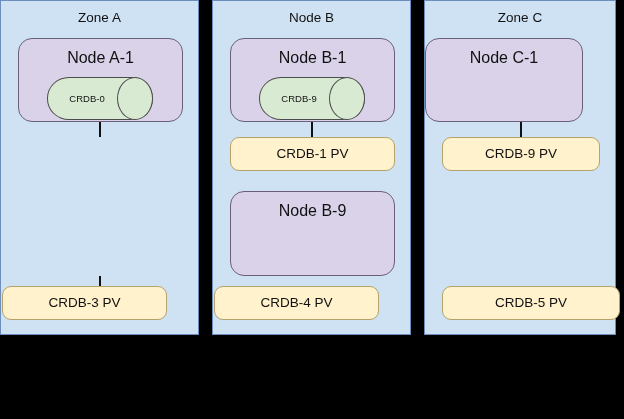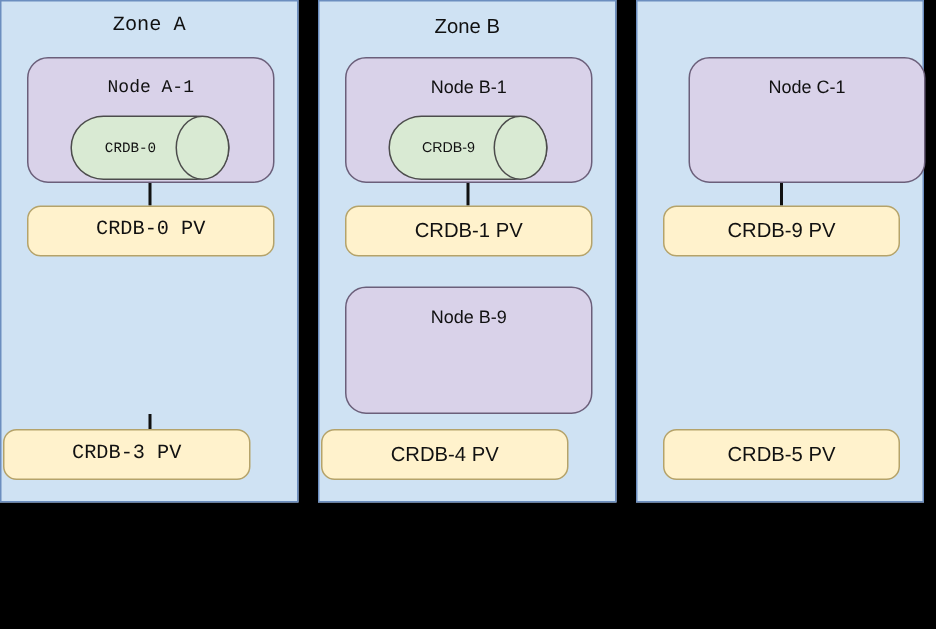--- a/index.html
+++ b/index.html
@@ -28,21 +28,21 @@
 
   
   .zone {
     position: absolute;
     top: 0px;
     height: 335px;
     background: #cfe2f3;
     border: 1px solid #6c8ebf;
     box-sizing: border-box;
   }
-  .zone-a { left: 0px;   width: 199px; font-family: Liberation Mono, monospace; }
+  .zone-a { left: 0px;   width: 199px; }
   .zone-b { left: 212px; width: 199px; }
   .zone-c { left: 424px; width: 192px; }
 
   .zone-title {
     position: absolute;
     left: 0;
     right: 0;
     top: 9px;
     text-align: center;
     font-size: 13.5px;
@@ -53,29 +53,29 @@
   
   .node {
     position: absolute;
     background: #d9d2e9;
     border: 1px solid #6b5f7a;
     border-radius: 14px;
     box-sizing: border-box;
   }
   .node-top    { left: 17px; top: 37px;  width: 165px; height: 84px; }
   .node-bottom { left: 17px; top: 190px; width: 165px; height: 85px; }
-  .zone-c .node-top { left: 34px; width: 158px; padding-left: 36px; }
+  .zone-c .node-top { left: 0; width: 158px; padding-left: 36px; }
 
   .node-title {
     position: absolute;
     left: 0;
     right: 0;
     top: 11px;
     text-align: center;
-    font-size: 12px;
+    font-size: 16px;
     color: #111111;
     line-height: 16px;
   }
 
   
   .cylinder {
     position: absolute;
     left: 28px;
     top: 38px;
     width: 106px;
@@ -132,21 +132,21 @@
     border: 1px solid #b5a36a;
     border-radius: 9px;
     box-sizing: border-box;
     display: flex;
     align-items: center;
     justify-content: center;
   }
   .pv-top    { left: 17px; top: 136px; width: 165px; height: 34px; }
   .pv-bottom { left: 1px; top: 285px; width: 165px; height: 34px; }
   .zone-c .pv-top    { left: 17px; width: 158px; }
-  .zone-c .pv-bottom { left: 17px; width: 158px; }
+  .zone-c .pv-bottom { left: 17px; width: 178px; }
 
   .pv-label {
     font-size: 13.5px;
     color: #111111;
     line-height: 16px;
   }
 </style>
 </head>
 <body>
 
@@ -157,32 +157,29 @@
 
     <div class="node node-top">
       <div class="node-title">Node A-1</div>
       <div class="cylinder">
         <div class="cyl-body"></div>
         <div class="cyl-cap"></div>
         <div class="cyl-label">CRDB-0</div>
       </div>
     </div>
     <div class="connector" style="left:98px; top:121px; height:15px;"></div>
-    <div class="pv pv-top">
-      <span class="pv-label">CRDB-0 PV</span>
-    </div>
 
     <div class="connector" style="left:98px; top:275px; height:10px;"></div>
     <div class="pv pv-bottom">
       <span class="pv-label">CRDB-3 PV</span>
     </div>
   </div>
 
   <div class="zone zone-b">
-    <div class="zone-title">Zone B</div>
+    <div class="zone-title">Node B</div>
 
     <div class="node node-top">
       <div class="node-title">Node B-1</div>
       <div class="cylinder">
         <div class="cyl-body"></div>
         <div class="cyl-cap"></div>
         <div class="cyl-label">CRDB-9</div>
       </div>
     </div>
     <div class="connector" style="left:98px; top:121px; height:15px;"></div>
@@ -192,20 +189,21 @@
 
     <div class="node node-bottom">
       <div class="node-title">Node B-9</div>
     </div>
     <div class="pv pv-bottom">
       <span class="pv-label">CRDB-4 PV</span>
     </div>
   </div>
 
   <div class="zone zone-c">
+    <div class="zone-title">Zone C</div>
 
     <div class="node node-top">
       <div class="node-title">Node C-1</div>
     </div>
     <div class="connector" style="left:95px; top:121px; height:15px;"></div>
     <div class="pv pv-top">
       <span class="pv-label">CRDB-9 PV</span>
     </div>
 
     <div class="pv pv-bottom">

